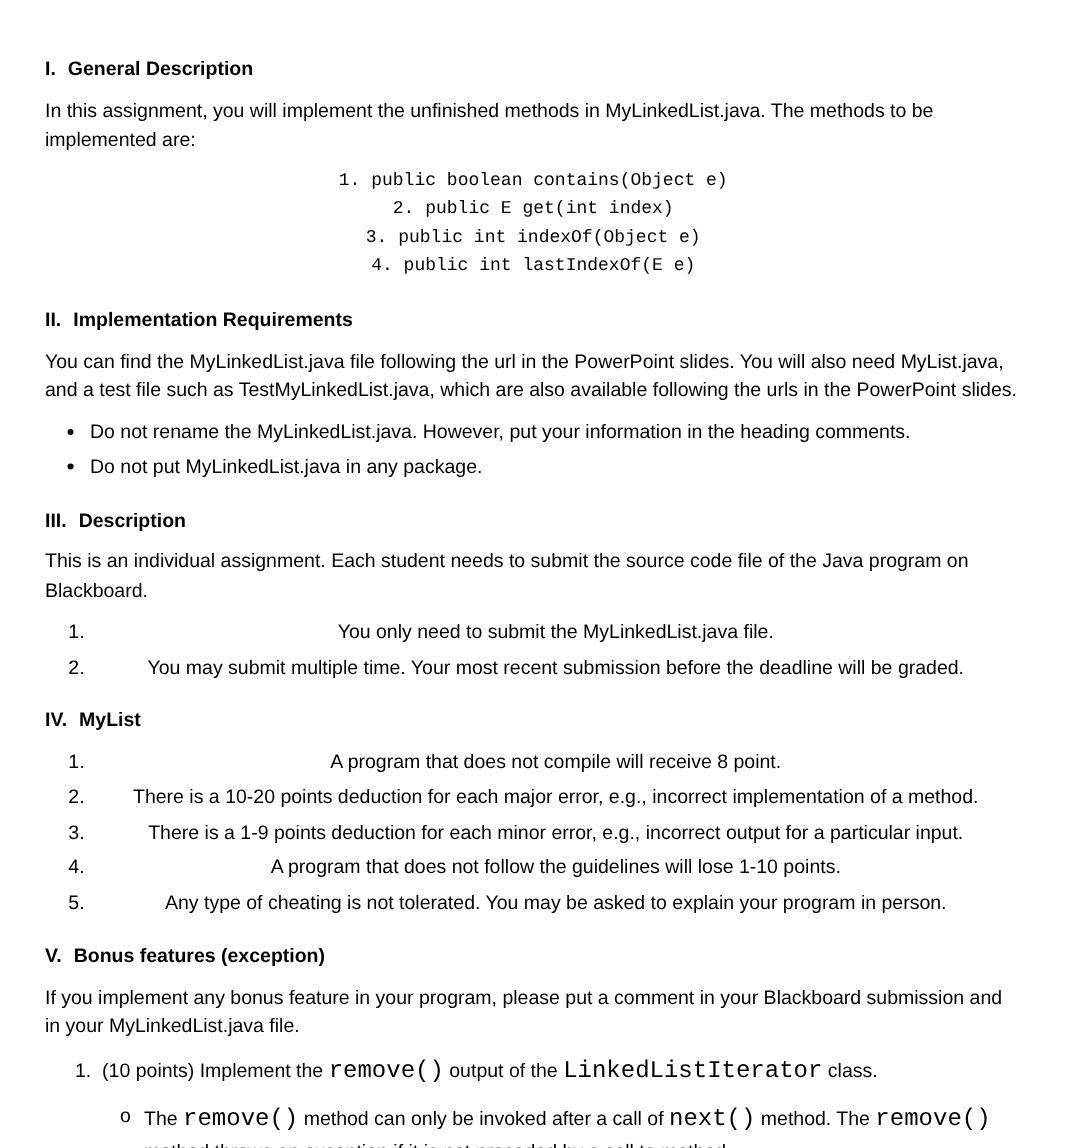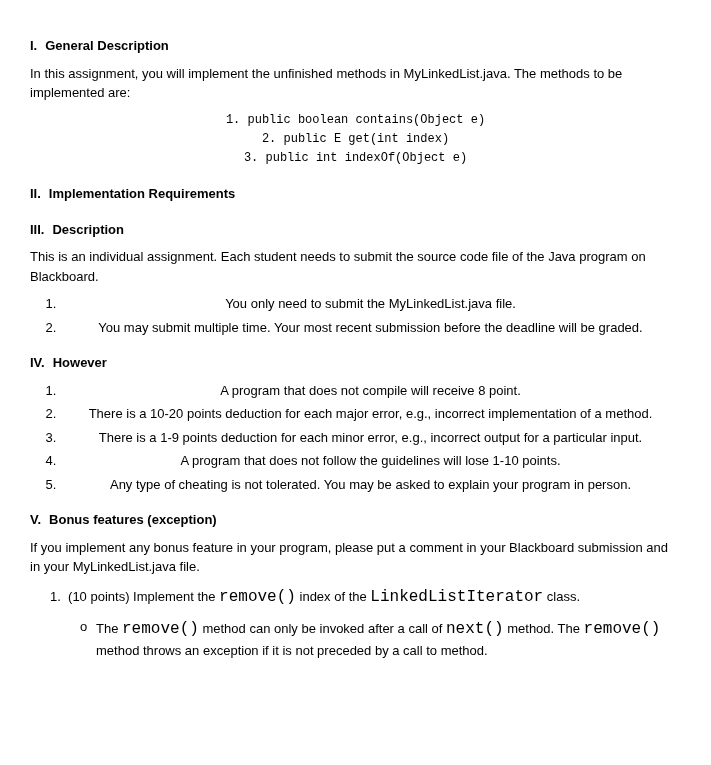--- a/index.html
+++ b/index.html
@@ -95,68 +95,74 @@
   <div class="section-header">
     <span class="roman">I.</span><span>General Description</span>
   </div>
 
   <p>In this assignment, you will implement the unfinished methods in MyLinkedList.java. The methods to be implemented are:</p>
 
   <div class="code-block">
     <div>1. public boolean contains(Object e)</div>
     <div>2. public E get(int index)</div>
     <div>3. public int indexOf(Object e)</div>
+    <div>4. public int lastIndexOf(E e)</div>
   </div>
 </div>
 
 <div class="section-divider">
   <div class="section-header">
     <span class="roman">II.</span><span>Implementation Requirements</span>
   </div>
 
+  <p>You can find the MyLinkedList.java file following the url in the PowerPoint slides. You will also need MyList.java, and a test file such as TestMyLinkedList.java, which are also available following the urls in the PowerPoint slides.</p>
 
+  <ul class="bullet-list">
+    <li>Do not rename the MyLinkedList.java. However, put your information in the heading comments.</li>
+    <li>Do not put MyLinkedList.java in any package.</li>
+  </ul>
 </div>
 
 <div class="section-divider">
   <div class="section-header">
     <span class="roman">III.</span><span>Description</span>
   </div>
 
   <p>This is an individual assignment. Each student needs to submit the source code file of the Java program on Blackboard.</p>
 
   <ol class="numbered-list">
     <li>You only need to submit the MyLinkedList.java file.</li>
     <li>You may submit multiple time. Your most recent submission before the deadline will be graded.</li>
   </ol>
 </div>
 
 <div class="section-divider">
   <div class="section-header">
-    <span class="roman">IV.</span><span>However</span>
+    <span class="roman">IV.</span><span>MyList</span>
   </div>
 
   <ol class="numbered-list">
     <li>A program that does not compile will receive 8 point.</li>
     <li>There is a 10-20 points deduction for each major error, e.g., incorrect implementation of a method.</li>
     <li>There is a 1-9 points deduction for each minor error, e.g., incorrect output for a particular input.</li>
     <li>A program that does not follow the guidelines will lose 1-10 points.</li>
     <li>Any type of cheating is not tolerated. You may be asked to explain your program in person.</li>
   </ol>
 </div>
 
 <div class="section-divider">
   <div class="section-header">
     <span class="roman">V.</span><span>Bonus features (exception)</span>
   </div>
 
   <p>If you implement any bonus feature in your program, please put a comment in your Blackboard submission and in your MyLinkedList.java file.</p>
 
   <div style="margin-left: 20px;">
     <p>
-      <span>1. &nbsp;(10 points) Implement the </span><span class="code-inline">remove()</span><span> index of the </span><span class="code-inline">LinkedListIterator</span><span> class.</span>
+      <span>1. &nbsp;(10 points) Implement the </span><span class="code-inline">remove()</span><span> output of the </span><span class="code-inline">LinkedListIterator</span><span> class.</span>
     </p>
     <ul class="sub-list">
       <li>
         The <span class="code-inline">remove()</span> method can only be invoked after a call of <span class="code-inline">next()</span> method. The <span class="code-inline">remove()</span> method throws an  exception if it is not preceded by a call to  method.
       </li>
 
     </ul>
   </div>
 </div>
 

